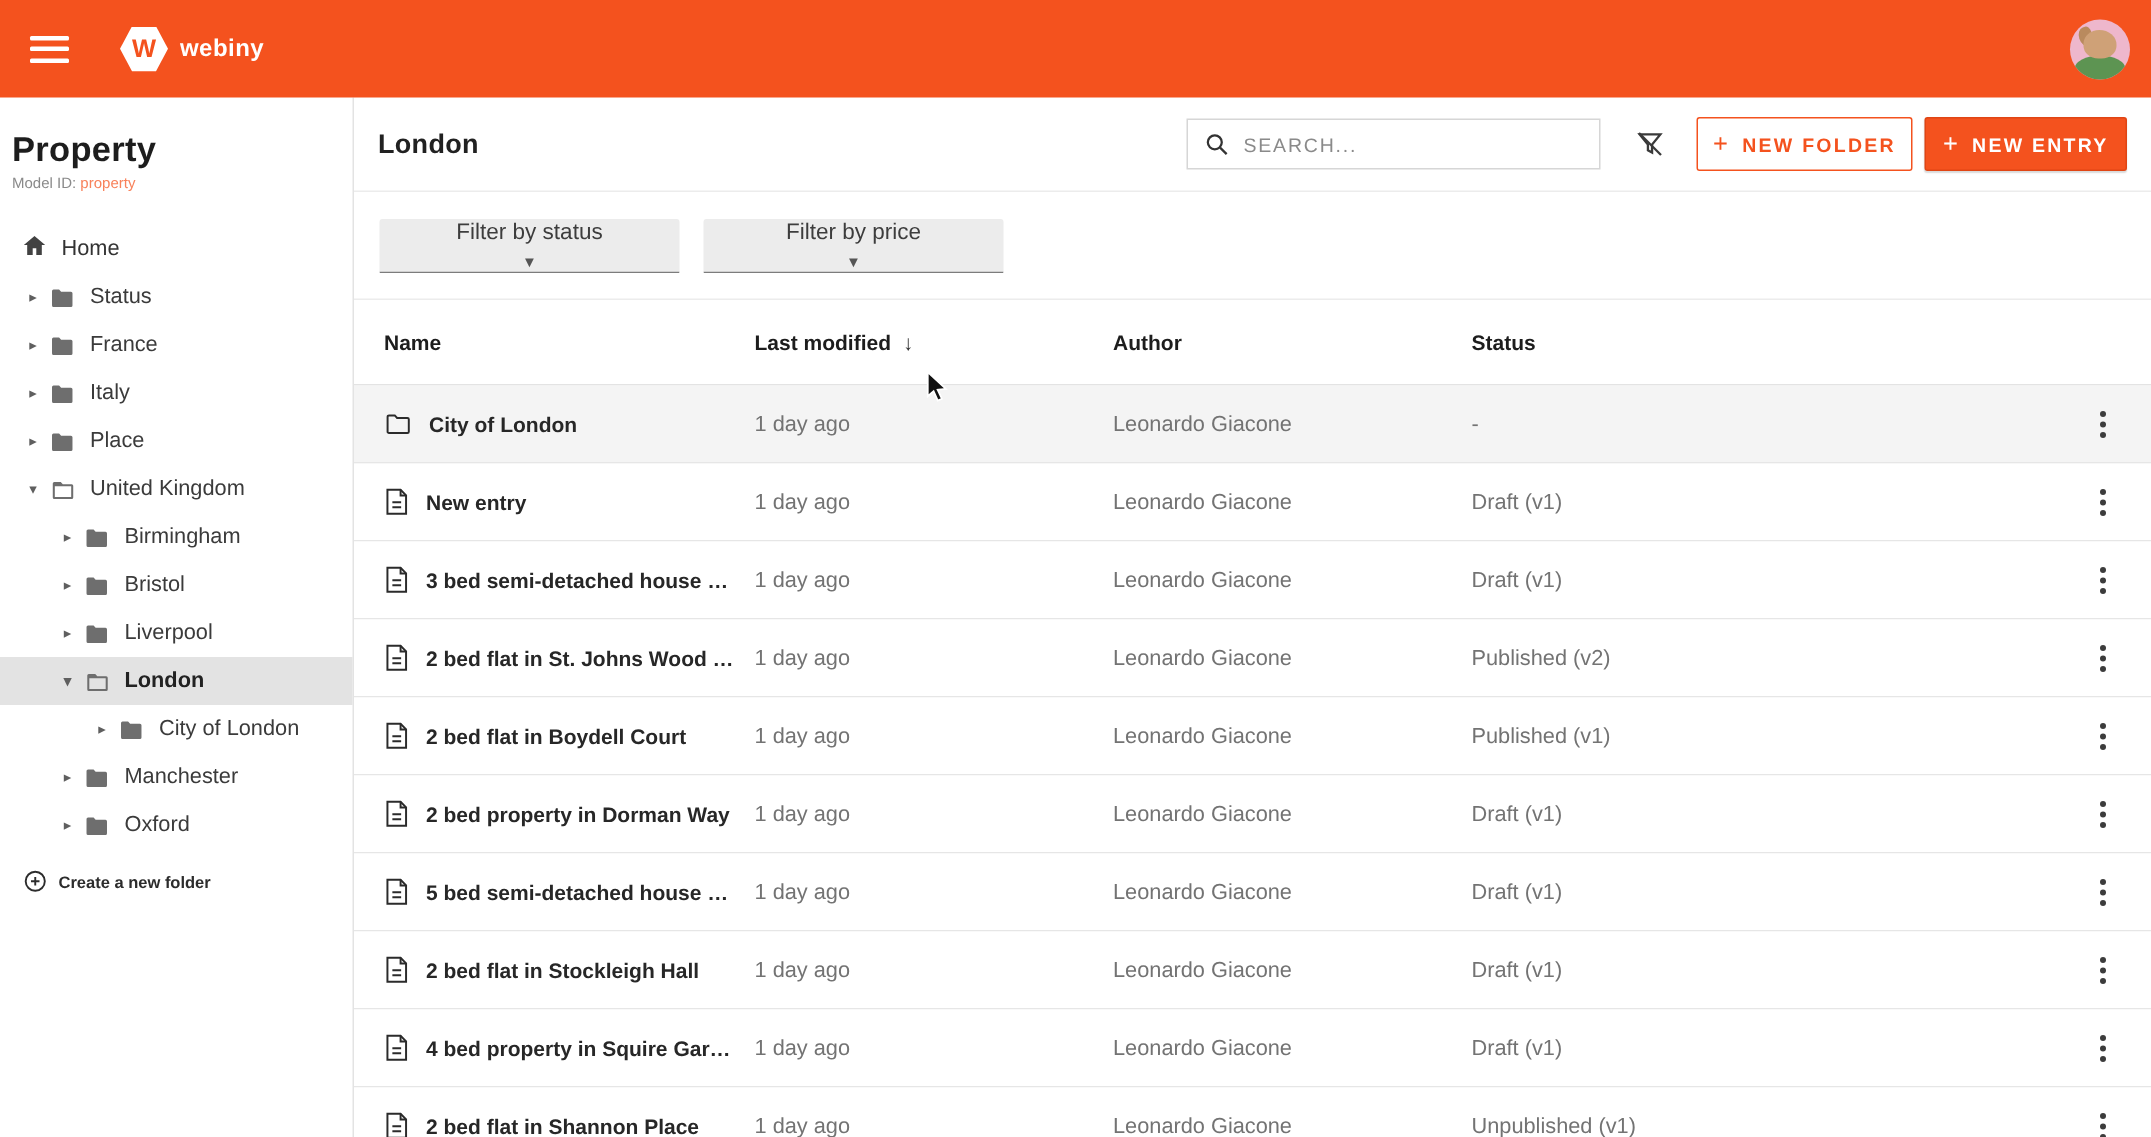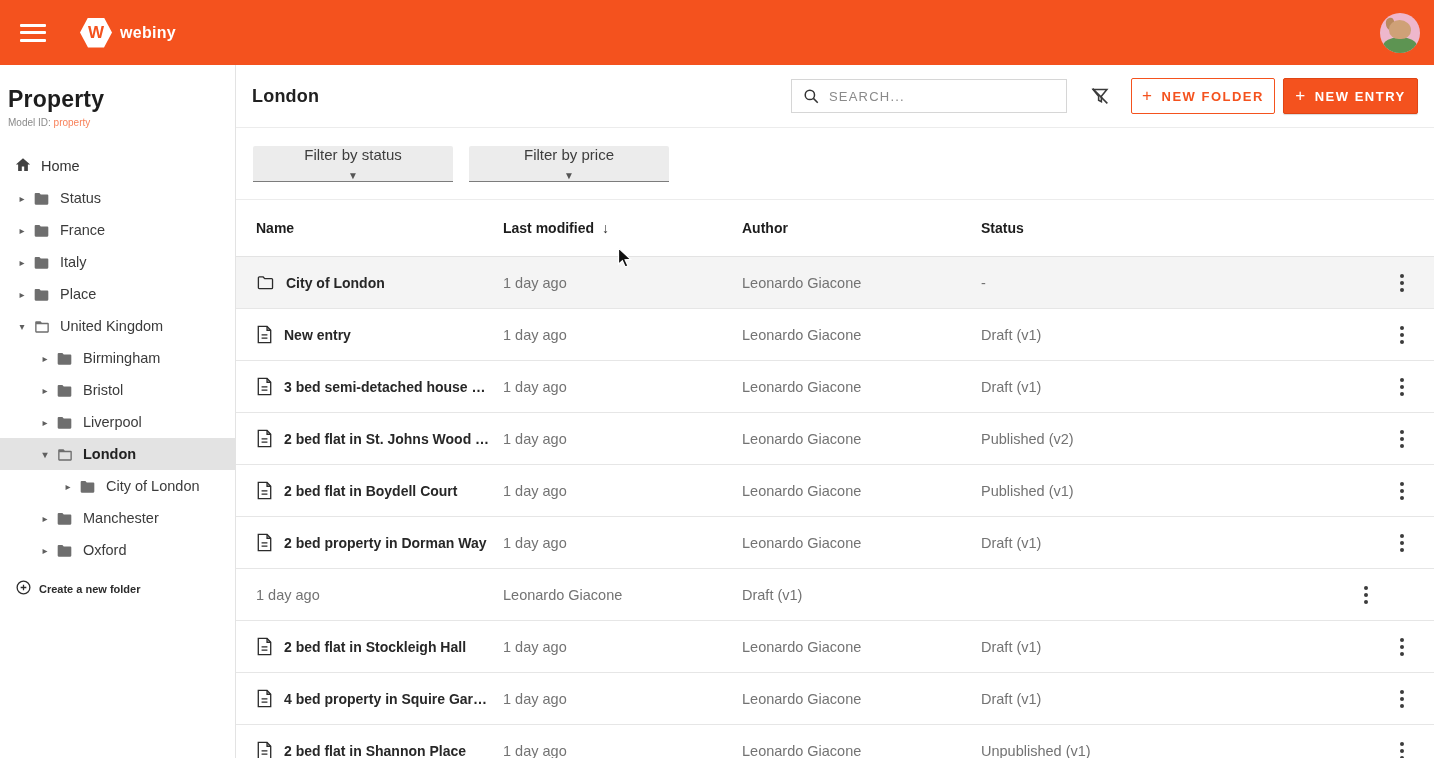--- a/index.html
+++ b/index.html
@@ -400,20 +400,30 @@
           <div class="cell-dim">1 day ago</div>
           <div class="cell-dim">Leonardo Giacone</div>
           <div class="cell-dim">Draft (v1)</div>
           <button class="kebab">
             <i></i>
             <i></i>
             <i></i>
           </button>
         </div>
         <div class="grid-row trow">
+          <div class="cell-name">
+            <span class="row-icon">
+              <svg width="17" height="19" viewBox="0 0 22 26" fill="none" stroke="#2b2b2b" stroke-width="1.8">
+                <path d="M2.5 2h12l5 5.2V24h-17V2z"></path>
+                <path d="M14.5 2v5.2h5"></path>
+                <path d="M7 13.5h8M7 18h8"></path>
+              </svg>
+            </span>
+            <span>5 bed semi-detached house …</span>
+          </div>
           <div class="cell-dim">1 day ago</div>
           <div class="cell-dim">Leonardo Giacone</div>
           <div class="cell-dim">Draft (v1)</div>
           <button class="kebab">
             <i></i>
             <i></i>
             <i></i>
           </button>
         </div>
         <div class="grid-row trow">

